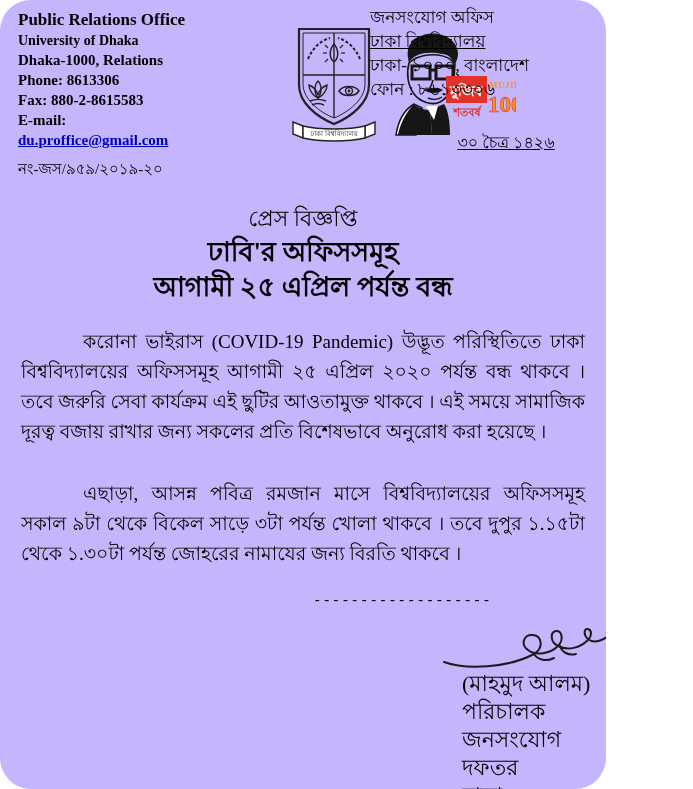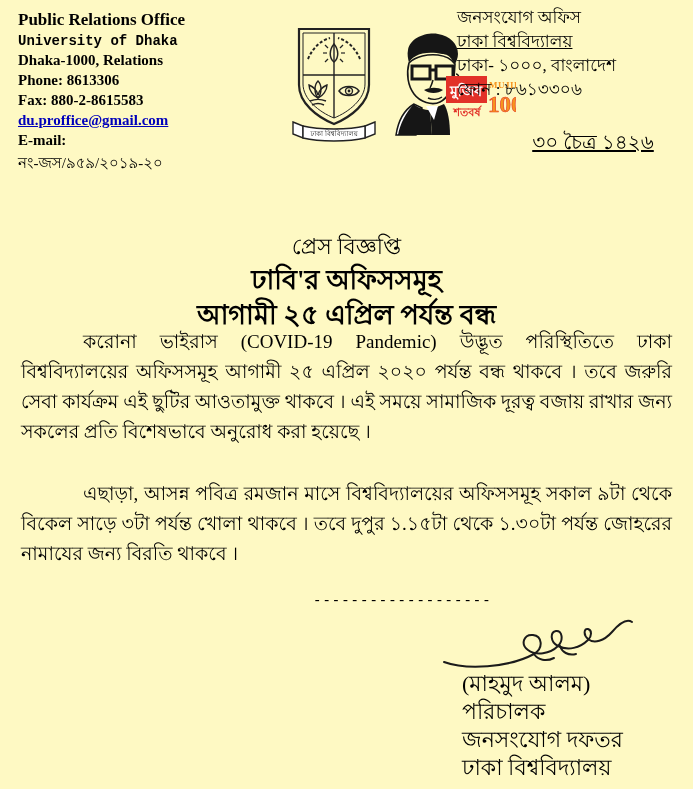--- a/index.html
+++ b/index.html
@@ -1,88 +1,88 @@
 <!DOCTYPE html>
 <html><head>
 <meta charset="utf-8">
 <style>
   * { box-sizing: border-box; }
   html, body { margin: 0; padding: 0; background: #ffffff; }
   .page {
     position: relative;
-    width: 693px;
+    width: 606px;
     height: 789px;
-    background: #fef9c3;
+    background: #c4b5fd;
     color: #000;
     font-family: "Liberation Serif", "DejaVu Serif", serif;
     overflow: hidden;
+    border-radius: 31px;
   }
 
   
   .hdr-left {
     position: absolute;
     left: 18px;
     top: 8px;
     font-weight: bold;
     font-size: 15px;
     line-height: 20px;
     width: 230px;
   }
   .hdr-left .office-line { font-size: 17px; line-height: 24px; }
   .hdr-left .univ-line {
-    font-family: Liberation Mono, monospace;
+    font-family: Liberation Serif, serif;
     font-size: 14px;
     line-height: 18px;
   }
   .email-link {
     color: #0000bb;
     font-weight: bold;
     text-decoration: underline;
     font-size: 15px;
     cursor: pointer;
   }
   .ref-no {
     font-weight: normal;
     font-size: 15px;
-    margin-top: 3px;
+    margin-top: 9px;
   }
 
   
   .hdr-right {
     position: absolute;
     right: 16px;
     top: 6px;
     width: 220px;
     text-align: left;
     font-size: 17px;
     line-height: 24px;
   }
   .u { text-decoration: underline; }
 
   .date-block {
     position: absolute;
     right: 30px;
     top: 130px;
     width: 140px;
     text-align: center;
-    font-size: 20px;
+    font-size: 16px;
     line-height: 25px;
   }
 
   
   .du-logo { position: absolute; left: 289px; top: 25px; }
   .mujib-logo { position: absolute; left: 386px; top: 30px; }
 
   
   .headline {
     position: absolute;
     left: 0; right: 0;
     top: 203px;
     text-align: center;
-    margin-top: 28px;
   }
   .kicker { font-size: 22px; line-height: 32px; }
   .head-bold { font-size: 27px; font-weight: bold; line-height: 35px; }
 
   
   .body-text {
     position: absolute;
     left: 21px;
     right: 21px;
     top: 327px;
@@ -114,22 +114,22 @@
 <body>
 
 <div class="page">
 
   <div class="hdr-left">
     <div class="office-line">Public Relations Office</div>
     <div class="univ-line">University of Dhaka</div>
     <div>Dhaka-1000, Relations</div>
     <div>Phone:  8613306</div>
     <div>Fax: 880-2-8615583</div>
+    <div>E-mail:</div>
     <div><span class="email-link">du.proffice@gmail.com</span></div>
-    <div>E-mail:</div>
     <div class="ref-no">নং-জস/৯৫৯/২০১৯-২০</div>
   </div>
 
   <svg class="du-logo" width="90" height="120" viewBox="0 0 90 120">
 
     <path d="M10,4 H80 V60 C80,78 62,92 45,99 C28,92 10,78 10,60 Z" fill="none" stroke="#222" stroke-width="2.2"></path>
     <path d="M14,8 H76 V59 C76,74 60,87 45,93 C30,87 14,74 14,59 Z" fill="none" stroke="#222" stroke-width="1"></path>
     <line x1="45" y1="8" x2="45" y2="93" stroke="#222" stroke-width="1.4"></line>
     <line x1="14" y1="50" x2="76" y2="50" stroke="#222" stroke-width="1.4"></line>
 

